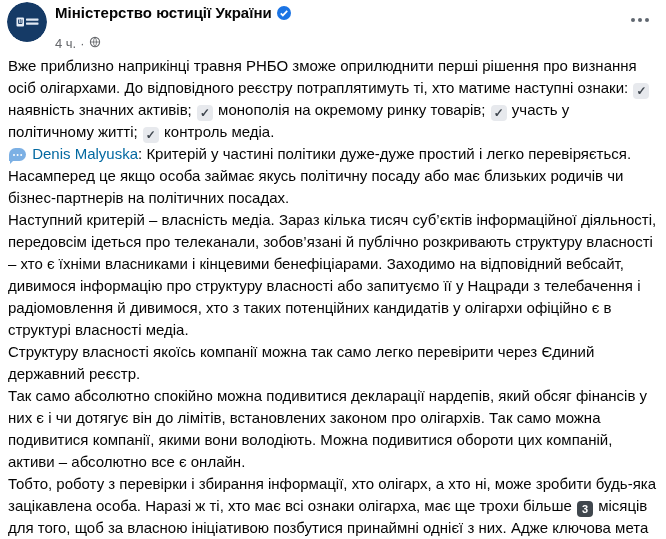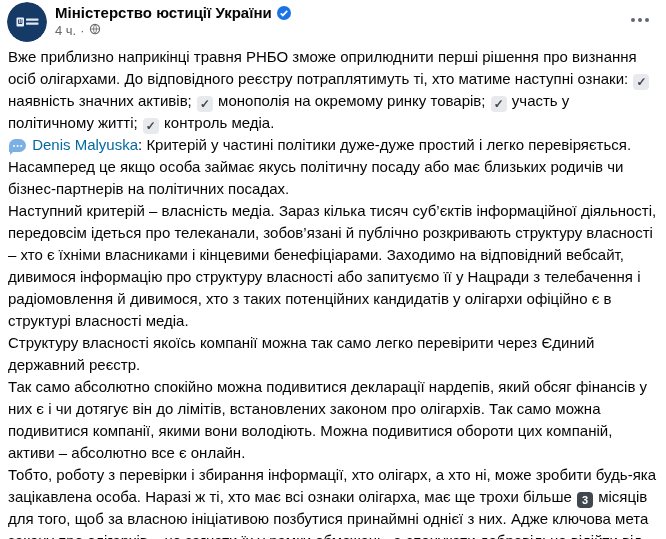--- a/index.html
+++ b/index.html
@@ -34,21 +34,21 @@
     cursor: pointer;
     line-height: 19px;
   }
   .badge { display: inline-flex; align-items: center; }
   .meta-row {
     display: flex;
     align-items: center;
     gap: 4px;
     font-size: 13px;
     color: #65676b;
-    margin-top: 1px;
+    margin-top: 14px;
   }
   .meta-row .timestamp { cursor: pointer; }
   .menu-btn {
     position: absolute;
     top: 10px; right: 10px;
     width: 32px; height: 20px;
     display: flex; align-items: center; justify-content: center;
     cursor: pointer;
     border-radius: 4px;
   }

